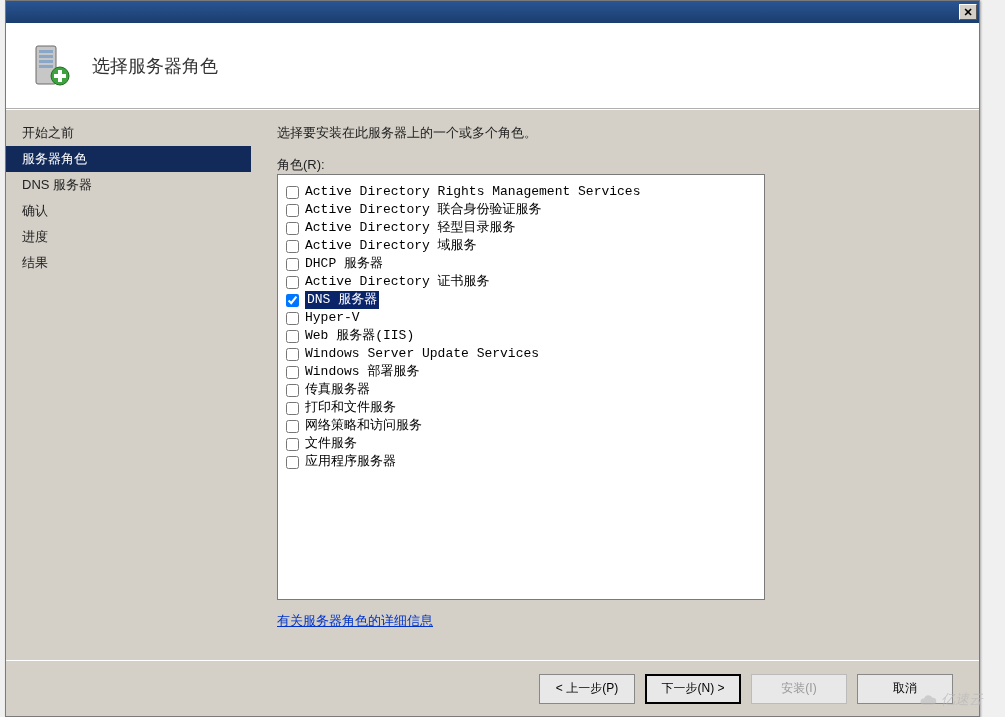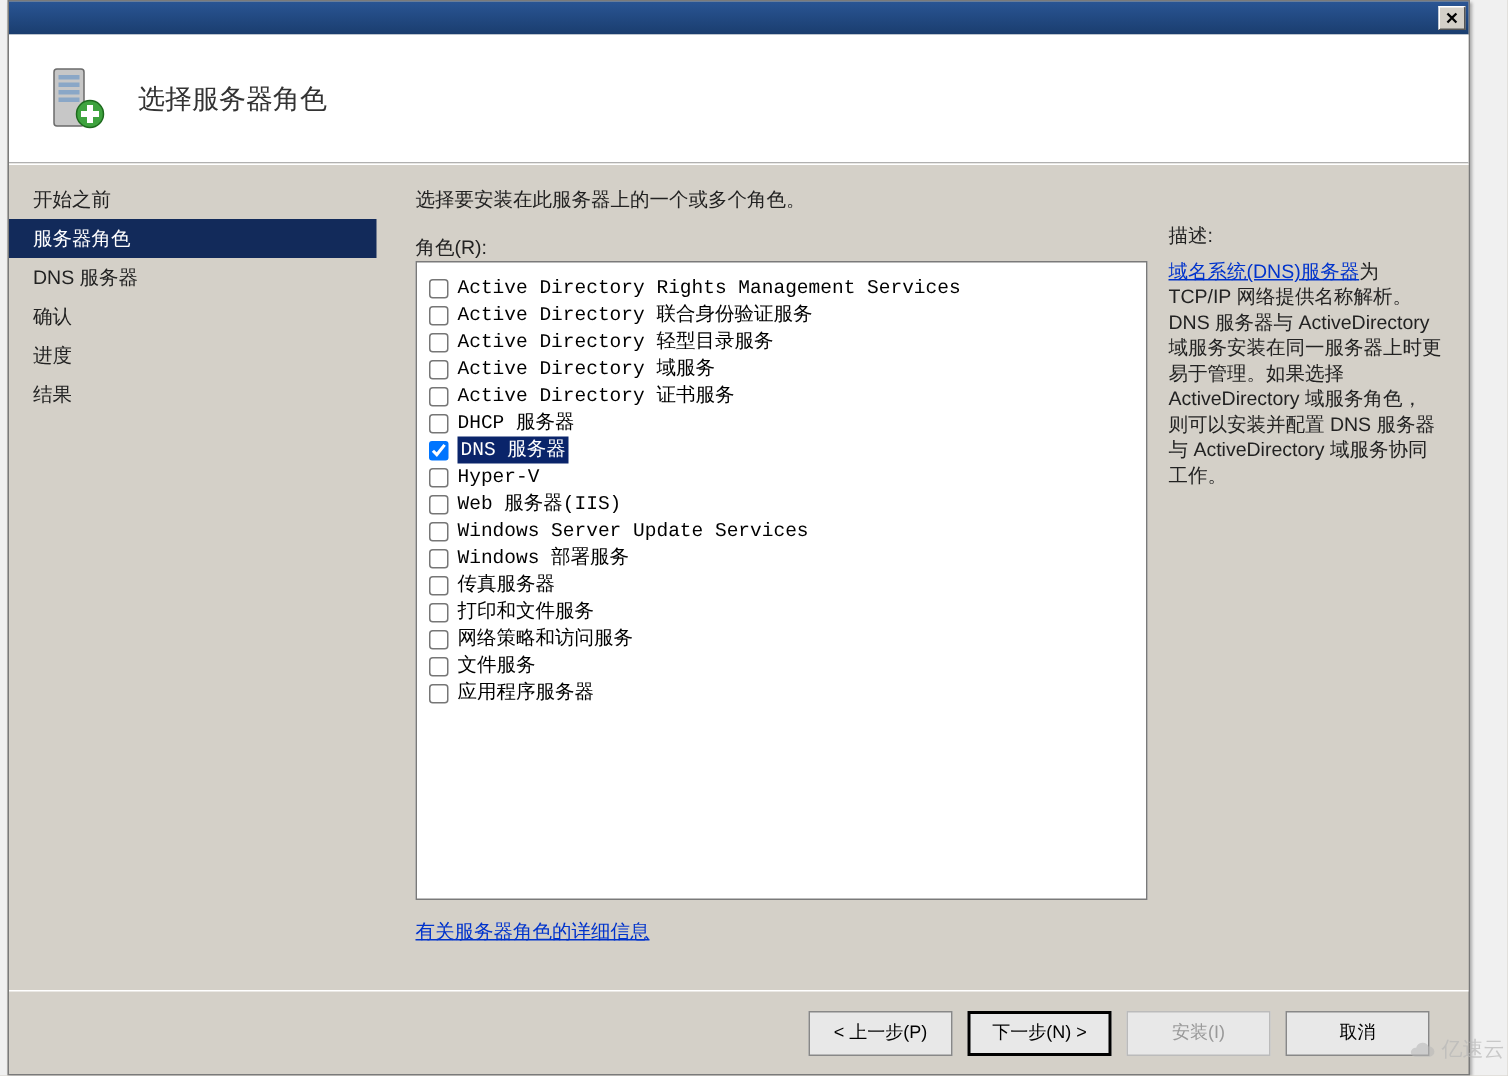--- a/index.html
+++ b/index.html
@@ -151,29 +151,30 @@
       align-items: center;
       justify-content: center;
       gap: 4px;
       cursor: pointer;
       padding: 0 10px;
     }
     .wiz-btn.disabled { color: #999; border-color: #bbb; cursor: default; }
     .wiz-btn.default { border: 2px solid #000; }
     .watermark {
       position: absolute;
-      right: 2px;
+      right: 22px;
       bottom: 8px;
       color: #b8b8b8;
       font-size: 14px;
       display: flex;
       align-items: center;
       gap: 4px;
       opacity: 0.7;
       z-index: 10;
+      font-style: italic;
     }
     .watermark svg { opacity: 0.8; }
   </style>
 </head>
 <body>
 
 <div class="window">
 
   <div class="titlebar">
     <span class="titlebar-title">添加角色向导</span>
@@ -225,25 +226,25 @@
               <div class="role-row">
                 <input type="checkbox" style="">
                 <span class="role-label">Active Directory 轻型目录服务</span>
               </div>
               <div class="role-row">
                 <input type="checkbox" style="">
                 <span class="role-label">Active Directory 域服务</span>
               </div>
               <div class="role-row">
                 <input type="checkbox" style="">
+                <span class="role-label">DHCP 服务器</span>
+              </div>
+              <div class="role-row">
+                <input type="checkbox" style="">
                 <span class="role-label">Active Directory 证书服务</span>
-              </div>
-              <div class="role-row">
-                <input type="checkbox" style="">
-                <span class="role-label">DHCP 服务器</span>
               </div>
               <div class="role-row">
                 <input type="checkbox" checked="" style="">
                 <span class="role-label highlight">DNS 服务器</span>
               </div>
               <div class="role-row">
                 <input type="checkbox" style="">
                 <span class="role-label">Hyper-V</span>
               </div>
               <div class="role-row">
@@ -275,26 +276,20 @@
                 <span class="role-label">文件服务</span>
               </div>
               <div class="role-row">
                 <input type="checkbox" style="">
                 <span class="role-label">应用程序服务器</span>
               </div>
             </div>
           <a class="more-link">有关服务器角色的详细信息</a>
         </div>
 
-        <div class="desc-col">
-          <div class="desc-title">描述:</div>
-          <div class="desc-text">
-            <span class="desc-link">域名系统(DNS)服务器</span><span>为 TCP/IP 网络提供名称解析。DNS 服务器与 ActiveDirectory 域服务安装在同一服务器上时更易于管理。如果选择 ActiveDirectory 域服务角色，则可以安装并配置 DNS 服务器与 ActiveDirectory 域服务协同工作。</span>
-          </div>
-        </div>
       </div>
 
     </div>
   </div>
 
   <div class="button-bar">
     <button class="wiz-btn">&lt; 上一步(P)</button>
     <button class="wiz-btn default">下一步(N) &gt;</button>
     <button class="wiz-btn disabled">安装(I)</button>
     <button class="wiz-btn">取消</button>

